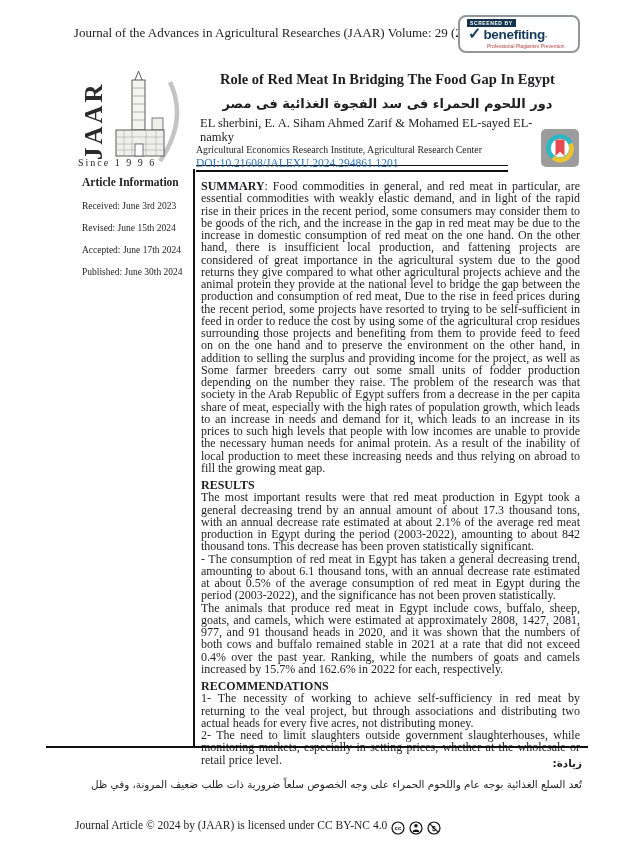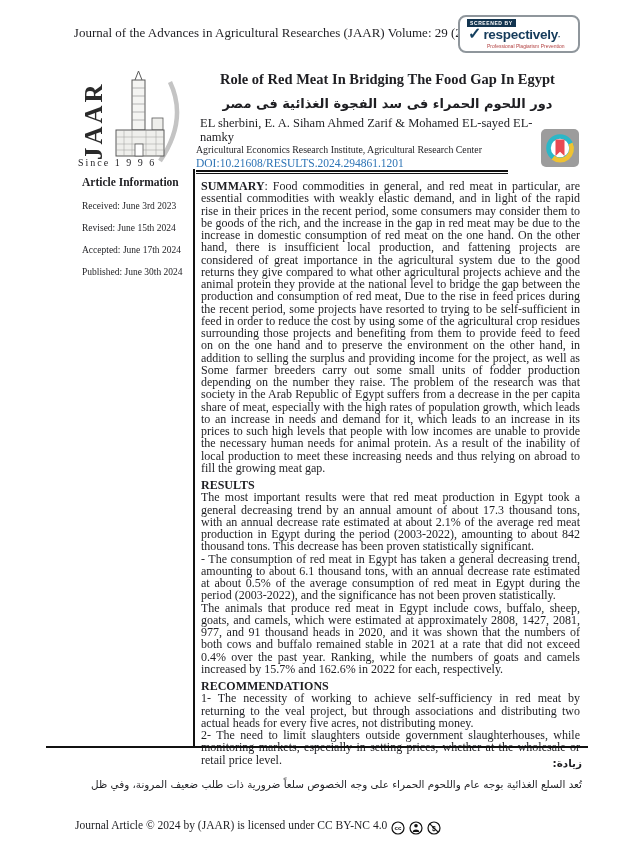--- a/index.html
+++ b/index.html
@@ -22,21 +22,21 @@
   .jaar-logo { position:absolute; left:76px; top:68px; width:112px; height:102px; }
   .jaar-vert { position:absolute; left:4px; top:92px; transform-origin:0 0; transform:rotate(-90deg);
     font-weight:bold; font-size:25px; letter-spacing:3px; width:90px; color:#2a2a2a; }
   .lighthouse { position:absolute; left:26px; top:2px; }
   .since { position:absolute; left:2px; top:89px; font-weight:normal; font-size:10px; letter-spacing:2px; white-space:nowrap; }
   
   .title-en { position:absolute; left:195px; top:71px; width:385px; text-align:center; font-weight:bold; font-size:14.5px; }
   .title-ar { position:absolute; left:195px; top:96px; width:385px; text-align:center; font-weight:bold; font-size:13px;
     direction:rtl; font-family:"DejaVu Sans", sans-serif; }
   .authors { position:absolute; left:200px; top:117px; width:345px; font-size:12.5px; line-height:13.5px; }
-  .affiliation { position:absolute; left:196px; top:144px; width:312px; font-size:9.8px; padding-bottom:18px;
+  .affiliation { position:absolute; left:196px; top:144px; width:312px; font-size:9.8px; padding-bottom:10px;
     border-bottom:1.2px solid #111; }
   .doi { position:absolute; left:196px; top:157px; width:312px; font-size:11.5px; color:#2e74b5; padding-bottom:1px;
     border-bottom:2.2px solid #111; text-decoration:none; display:block; }
   
   .journal-logo { position:absolute; left:541px; top:129px; }
   
   .article-info { position:absolute; left:82px; top:176px; width:112px; }
   .article-info .head { font-weight:bold; font-size:11.5px; margin-bottom:13px; }
   .article-info .item { font-size:9.5px; margin-bottom:12px; white-space:nowrap; }
   
@@ -61,21 +61,21 @@
 <body>
 
 <div class="page">
 
   <div class="journal-line">Journal of the Advances in Agricultural Researches (JAAR) Volume: 29 (2)</div>
 
   <div class="ithenticate">
     <span class="screened">SCREENED BY</span>
     <span class="ithen-row">
       <span class="check">✓</span>
-      <span class="ithen-name">respectively</span>
+      <span class="ithen-name">benefiting</span>
       <span class="ithen-mark">·</span>
     </span>
     <span class="tagline">Professional Plagiarism Prevention</span>
   </div>
 
   <div class="jaar-logo">
     <div class="jaar-vert">JAAR</div>
     <svg class="lighthouse" width="88" height="96" viewBox="0 0 88 96">
       <path d="M68 12 Q86 50 58 91" stroke="#c4c4c4" stroke-width="4.5" fill="none"></path>
       <path d="M33 10 L36.5 1 L40 10" stroke="#5a5a5a" stroke-width="1" fill="none"></path>
@@ -96,21 +96,21 @@
       <line x1="54" y1="60" x2="54" y2="86" stroke="#9a9a9a" stroke-width="0.5"></line>
       <rect x="33" y="74" width="8" height="12" fill="#ffffff" stroke="#5a5a5a" stroke-width="0.8"></rect>
     </svg>
     <div class="since">Since 1 9 9 6</div>
   </div>
 
   <div class="title-en">Role of Red Meat In Bridging The Food Gap In Egypt</div>
   <div class="title-ar" dir="rtl">دور اللحوم الحمراء فى سد الفجوة الغذائية فى مصر</div>
   <div class="authors">EL sherbini, E. A. Siham Ahmed Zarif &amp; Mohamed EL-sayed EL-namky</div>
   <div class="affiliation">Agricultural Economics Research Institute,  Agricultural Research Center</div>
-  <a class="doi" href="#">DOI:10.21608/RESULTS.2024.294861.1201</a>
+  <a class="doi" href="#">DOI:10.21608/JALEXU.2024.294861.1201</a>
 
   <svg class="journal-logo" width="38" height="38" viewBox="0 0 38 38">
     <rect x="0" y="0" width="38" height="38" rx="5" fill="#9c9c9c"></rect>
     <circle cx="19" cy="19" r="11.5" fill="#ffffff" stroke="#2cb7c7" stroke-width="4.6"></circle>
     <path d="M29.5 14.5 A11.5 11.5 0 0 1 12 28.6" stroke="#f0c232" stroke-width="4.6" fill="none"></path>
     <path d="M14.5 10.5 h9 v16.5 l-4.5 -4.2 l-4.5 4.2 z" fill="#e84a52"></path>
   </svg>
 
   <div class="article-info">
     <div class="head">Article Information</div>

